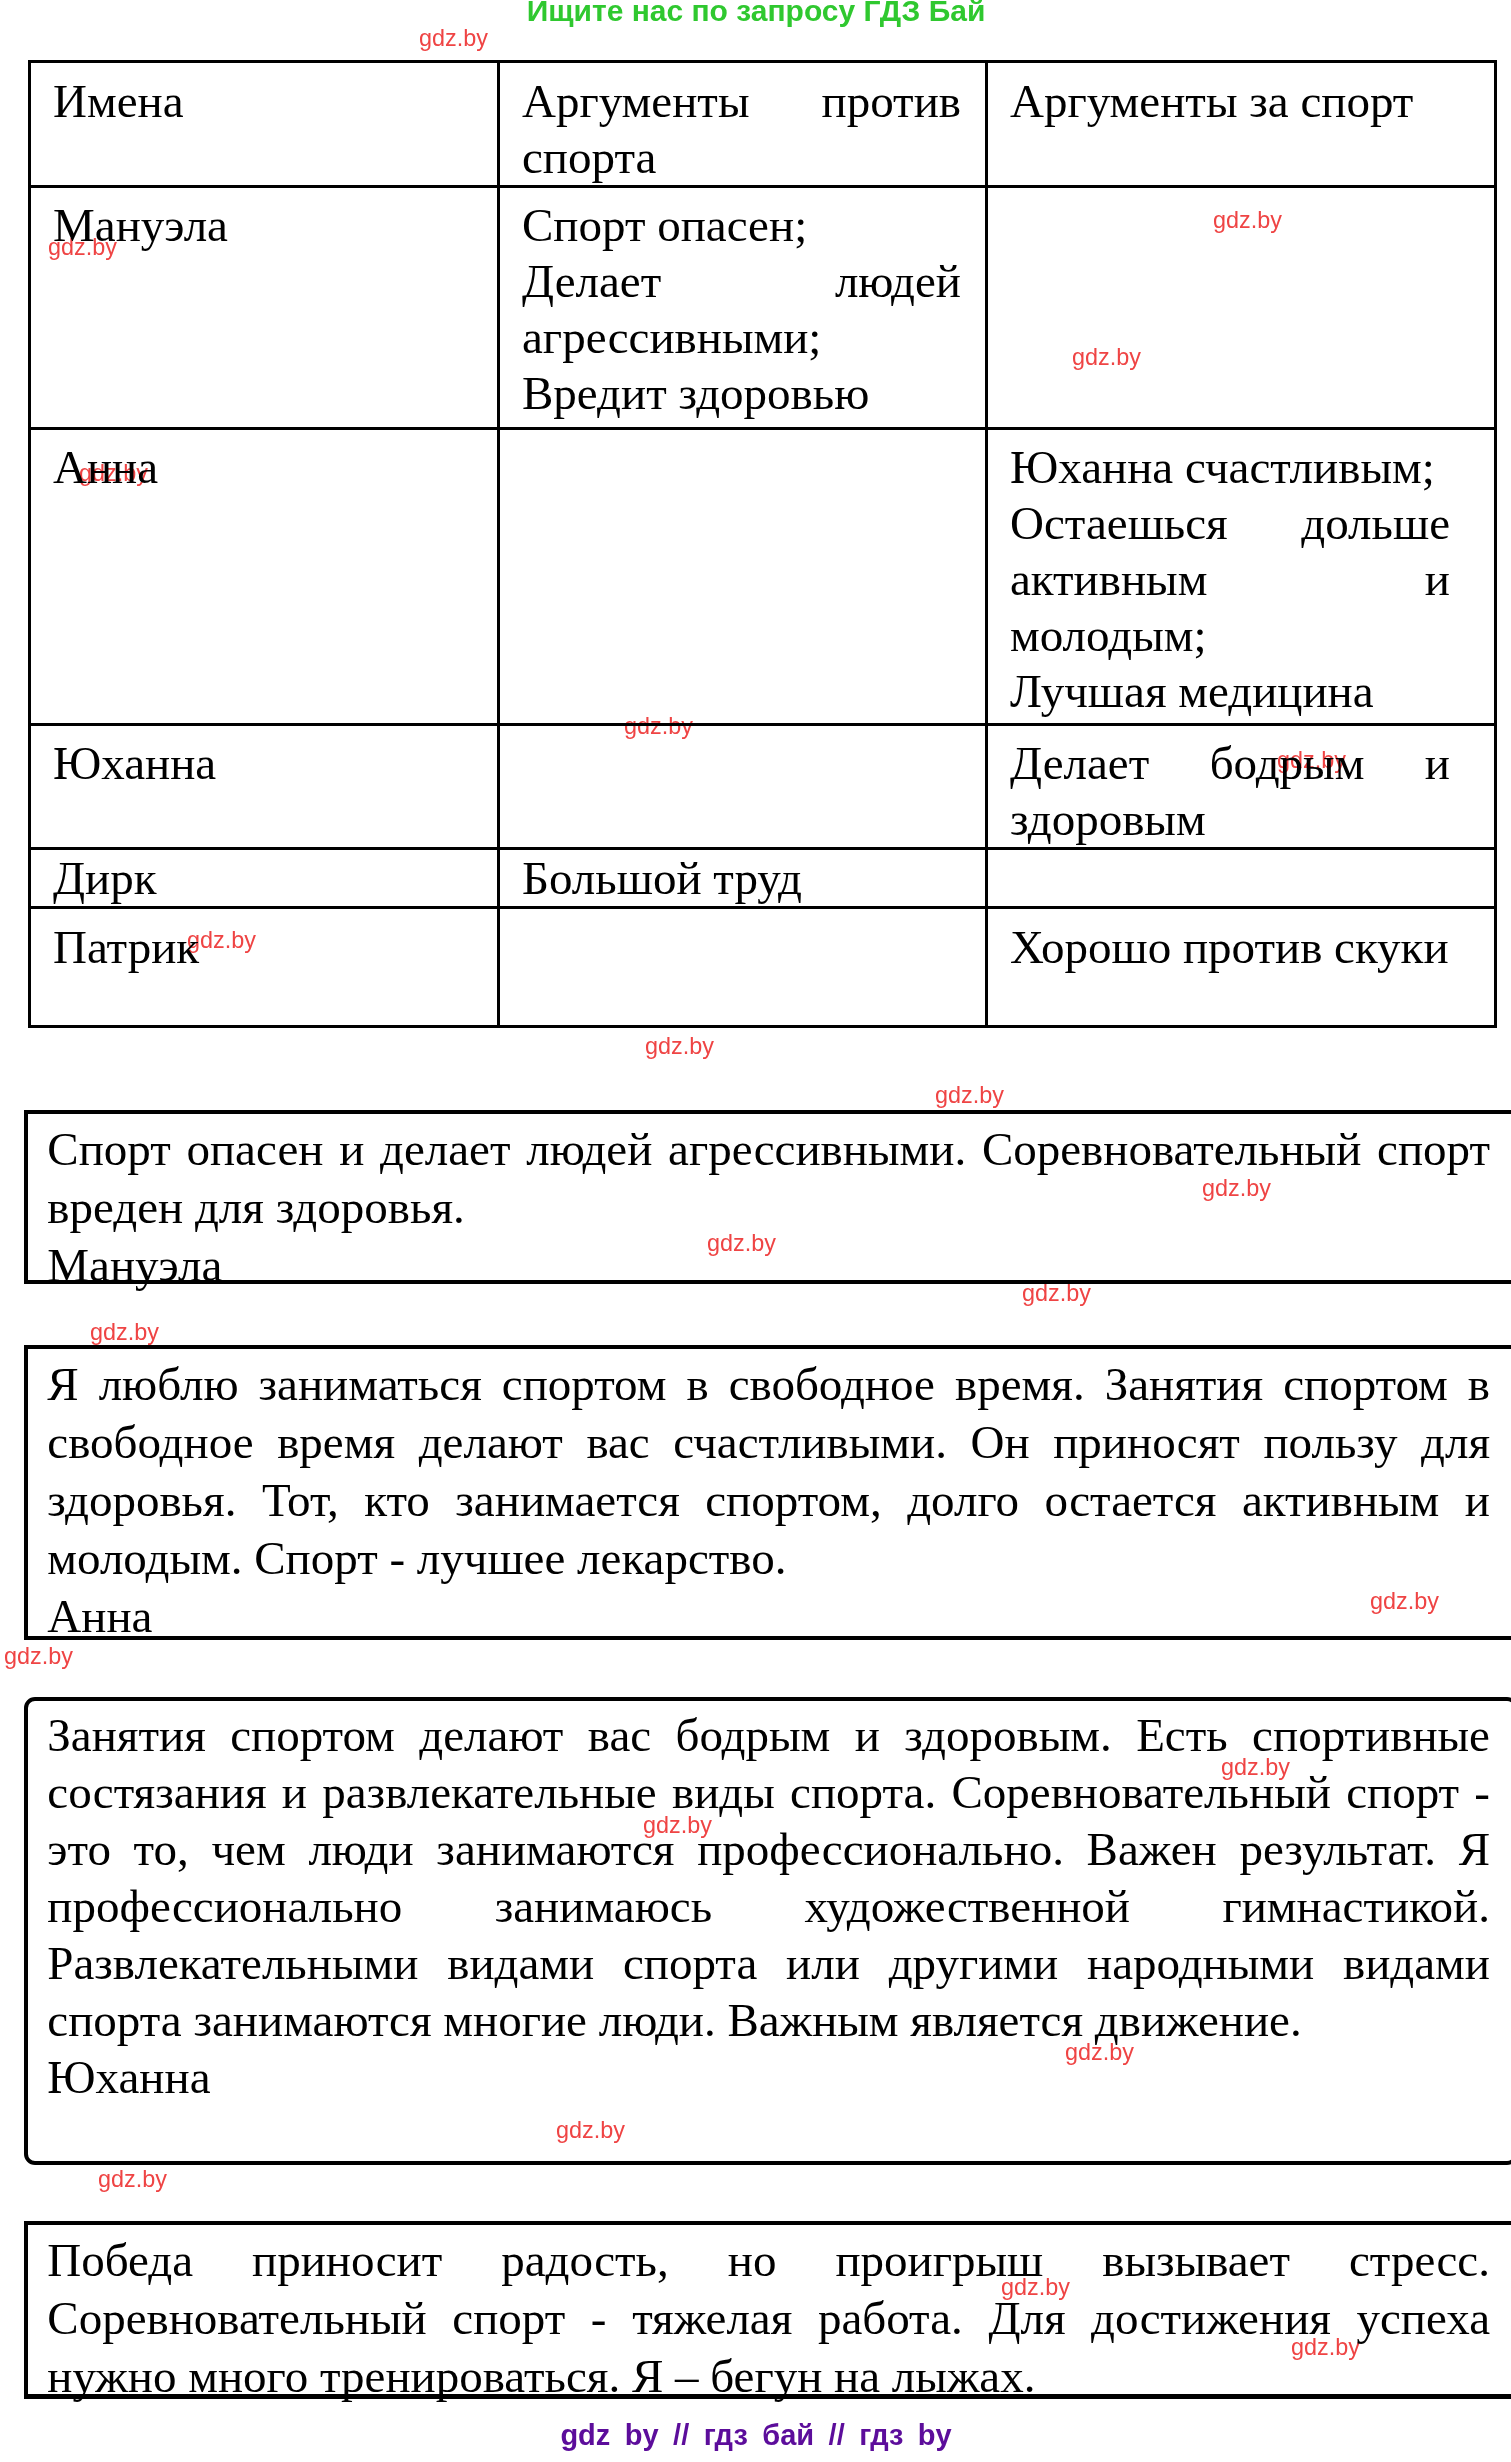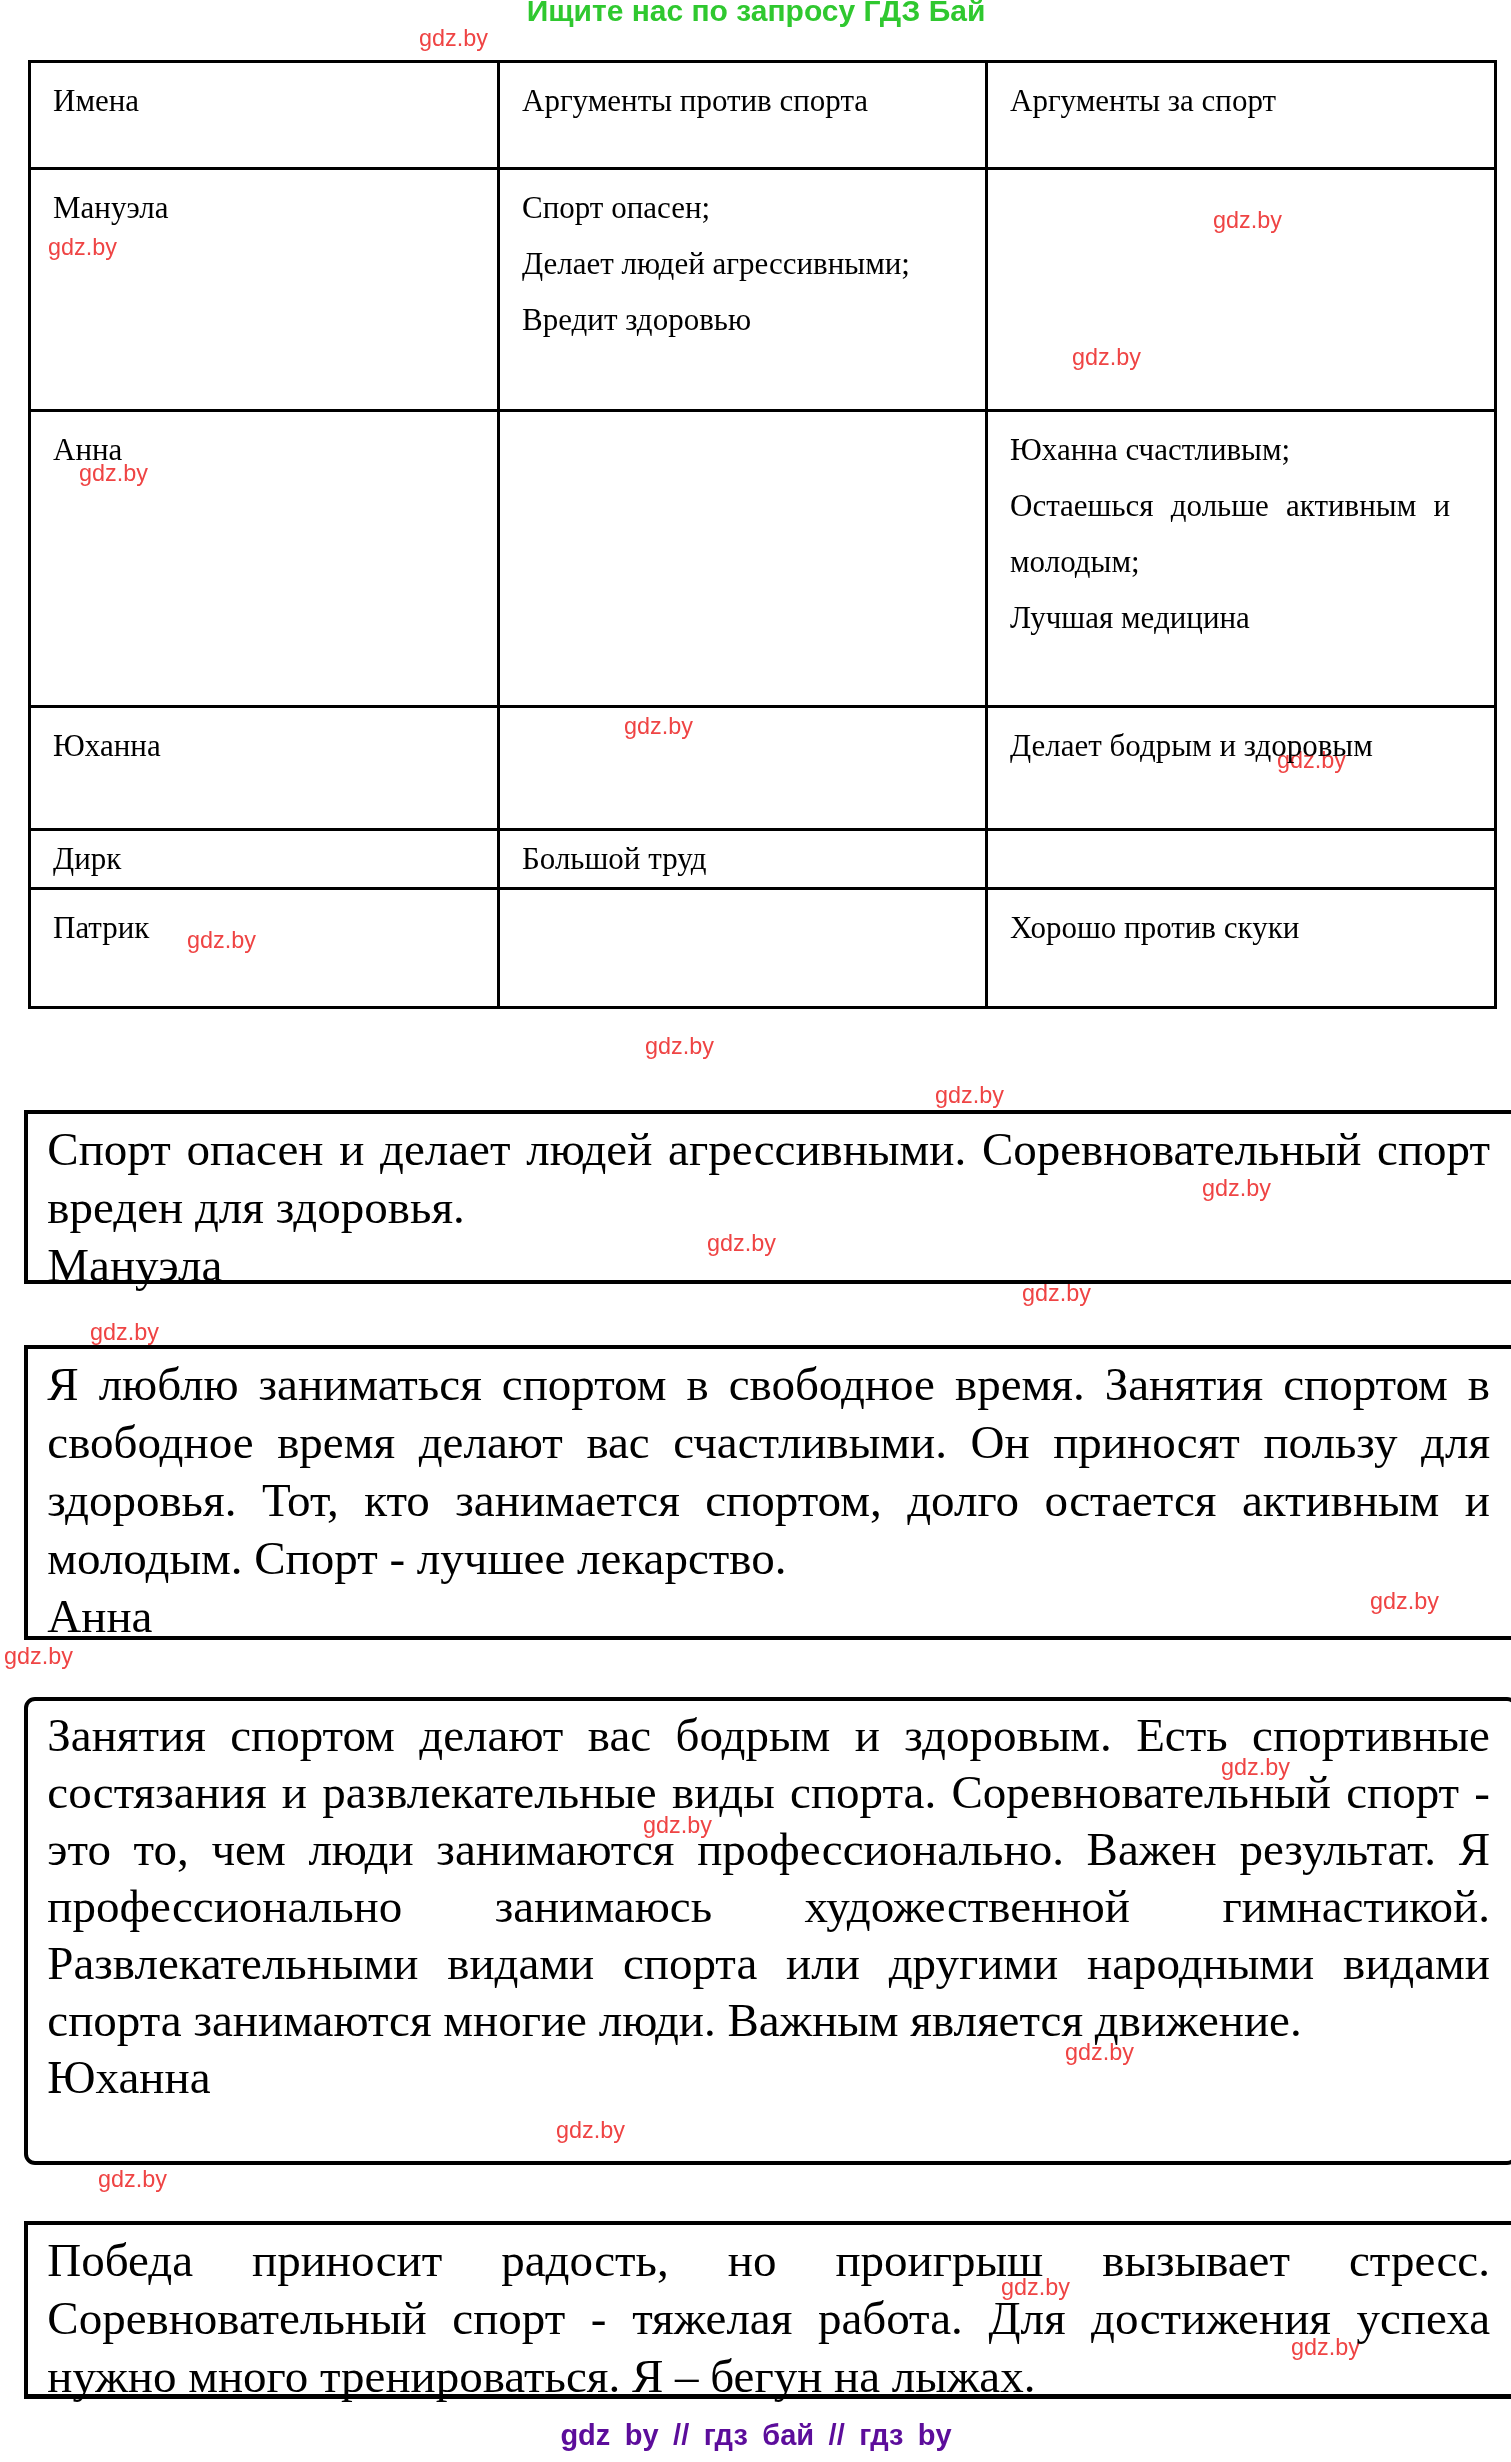--- a/index.html
+++ b/index.html
@@ -29,21 +29,21 @@
   table.args{
     position:absolute;left:28px;top:60px;
     width:1466px;
     border-collapse:collapse;
     table-layout:fixed;
   }
   table.args td{
     border:3.2px solid #000;
     vertical-align:top;
     padding:9.7px 24px 0 22px;
-    font-size:31px;line-height:56px;
+    font-size:47px;line-height:56px;
   }
   table.args td.c3{padding-right:44px;}
   tr.r0{height:107px;} tr.r1{height:242px;} tr.r2{height:296px;}
   tr.r3{height:123px;} tr.r4{height:52px;}  tr.r5{height:119px;}
   tr.r4 td{padding-top:0px;}
   .just{text-align:justify;}
   
   .abox{
     position:absolute;left:24px;width:1494px;
     border:4px solid #000;

